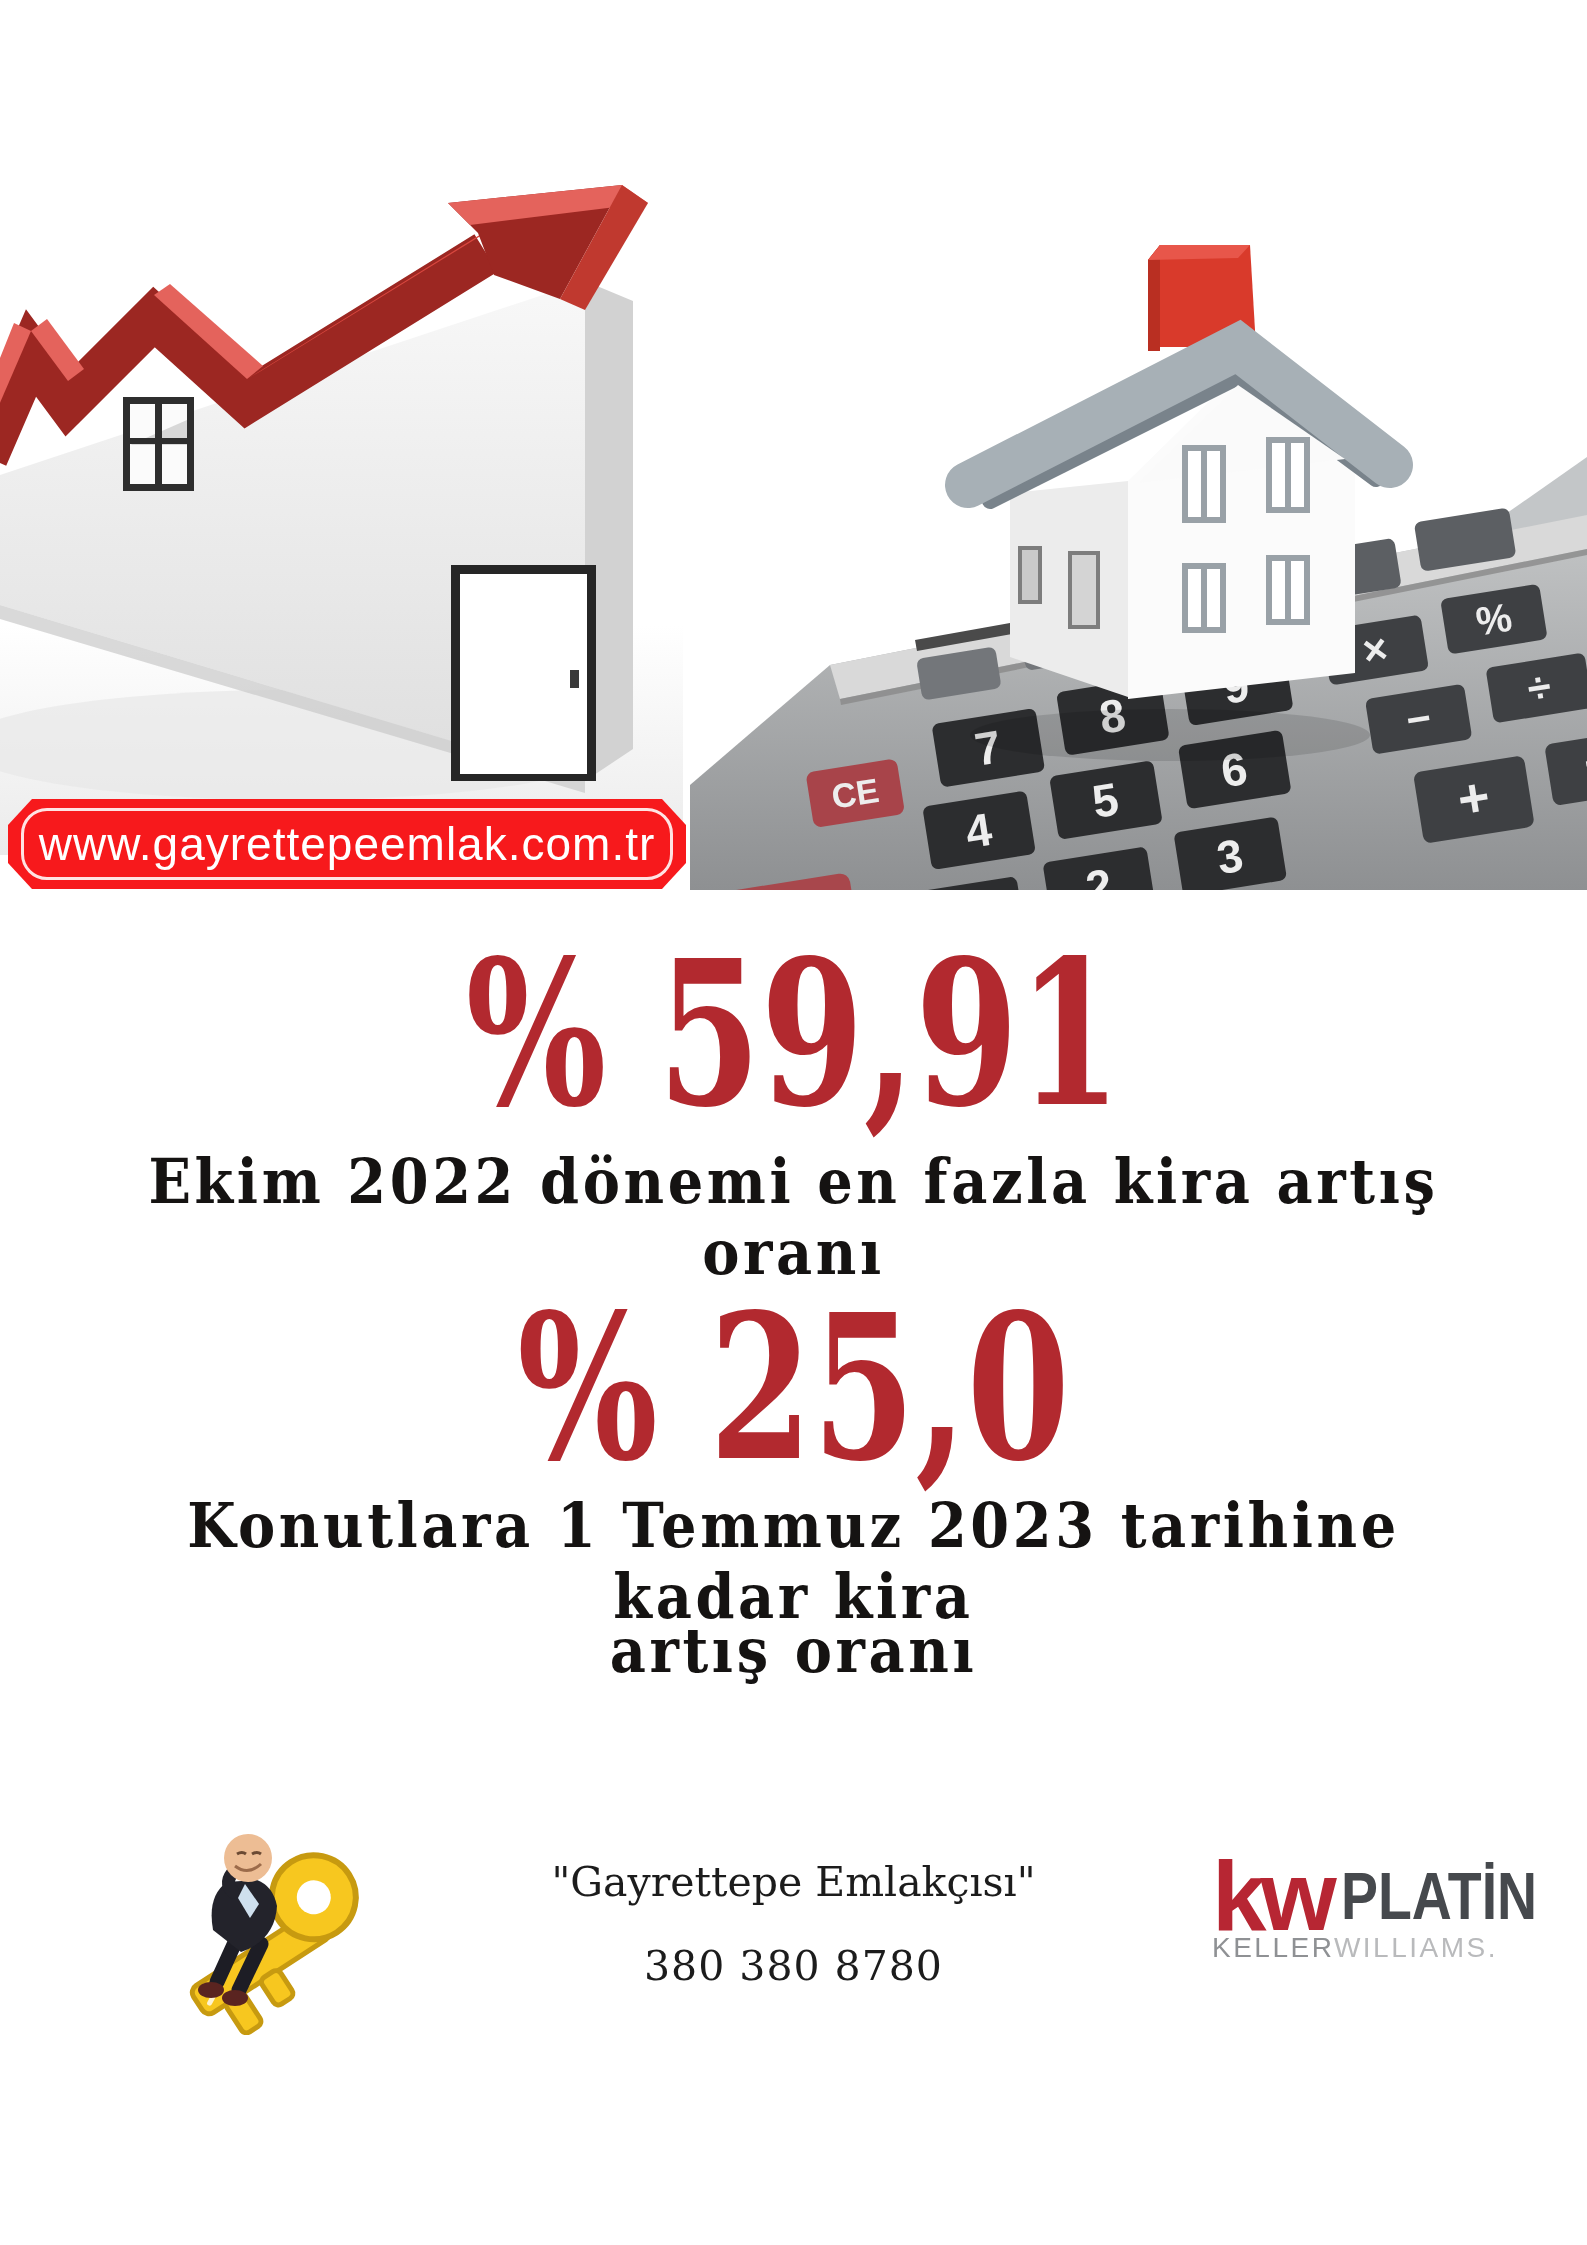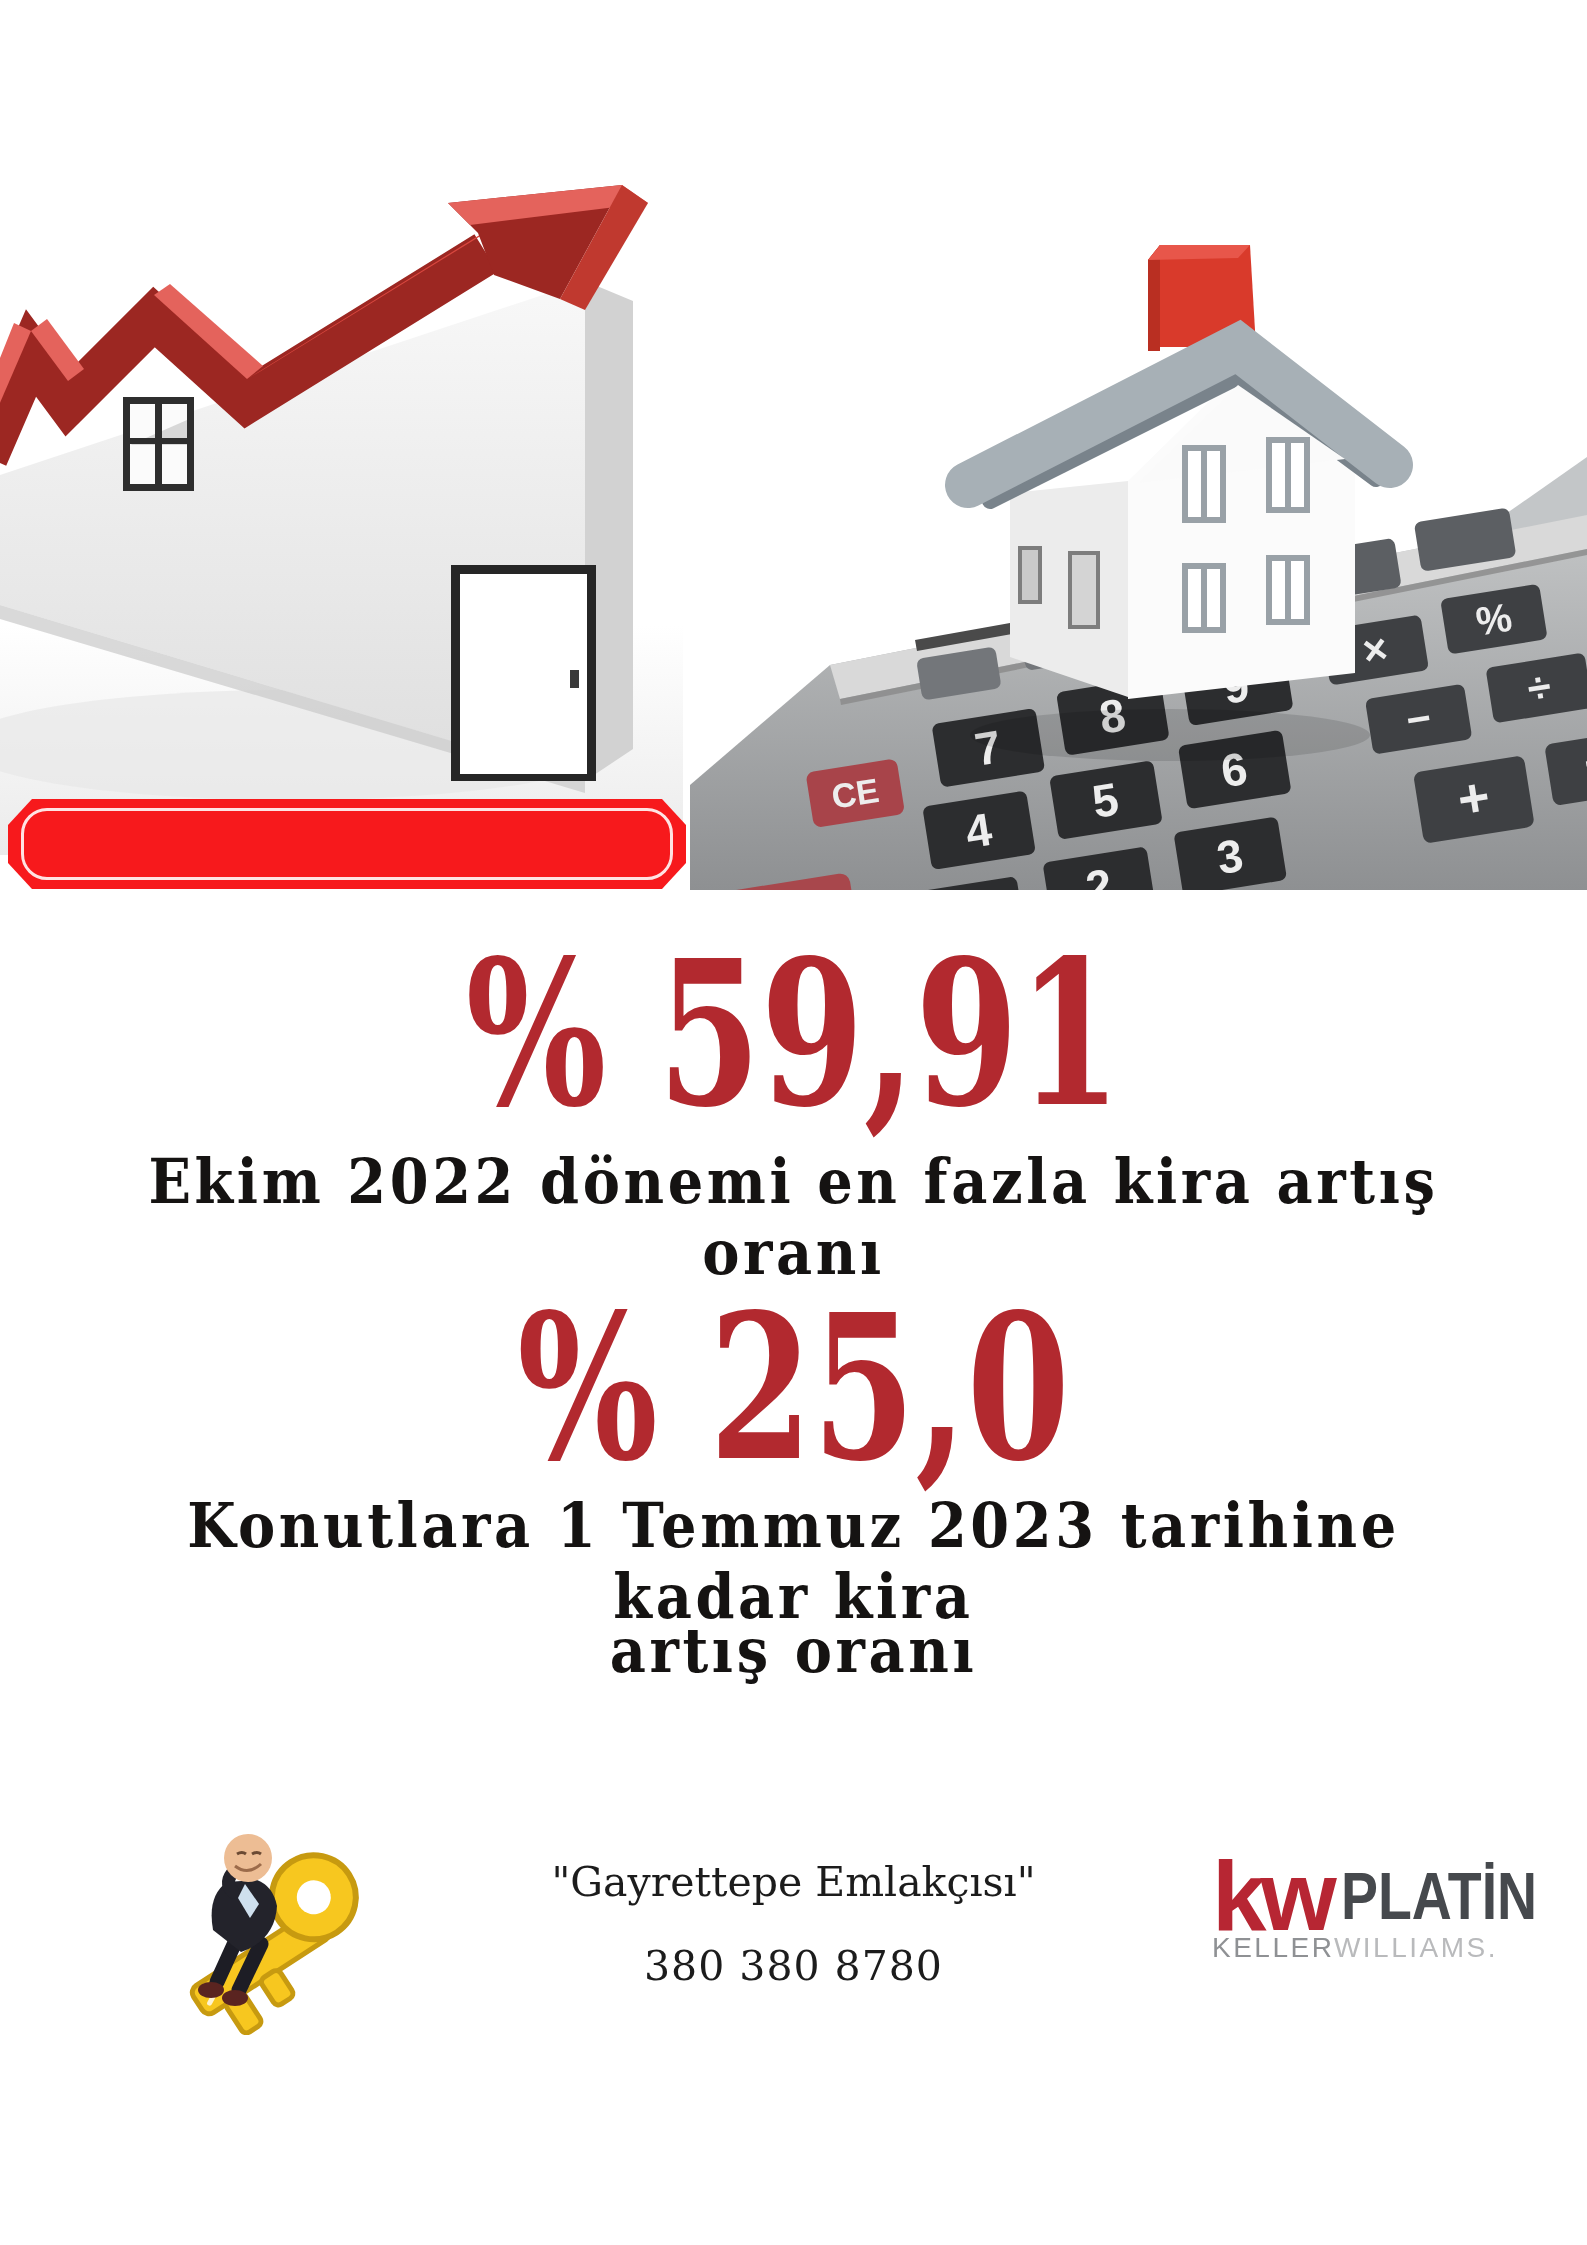--- a/index.html
+++ b/index.html
@@ -200,20 +200,21 @@
 
       <g>
         <rect x="330" y="463" width="20" height="54" fill="#c9c9c9" stroke="#7d7d7d" stroke-width="4"></rect>
         <rect x="380" y="468" width="28" height="74" fill="#d4d4d4" stroke="#7d7d7d" stroke-width="4"></rect>
       </g>
     </g>
   </svg>
 
   <div class="banner">
     <div class="banner-border"></div>
+    <span class="banner-text">www.gayrettepeemlak.com.tr</span>
   </div>
 
   <div class="stat-value v1">% 59,91</div>
   <div class="stat-label l1">Ekim 2022 dönemi en fazla kira artış oranı</div>
   <div class="stat-value v2">% 25,0</div>
   <div class="stat-label l2a">Konutlara 1 Temmuz 2023 tarihine kadar kira</div>
   <div class="stat-label l2b">artış oranı</div>
 
   <svg class="avatar" width="250" height="225" viewBox="0 0 250 225">
     <g transform="rotate(-33 125 130)">

